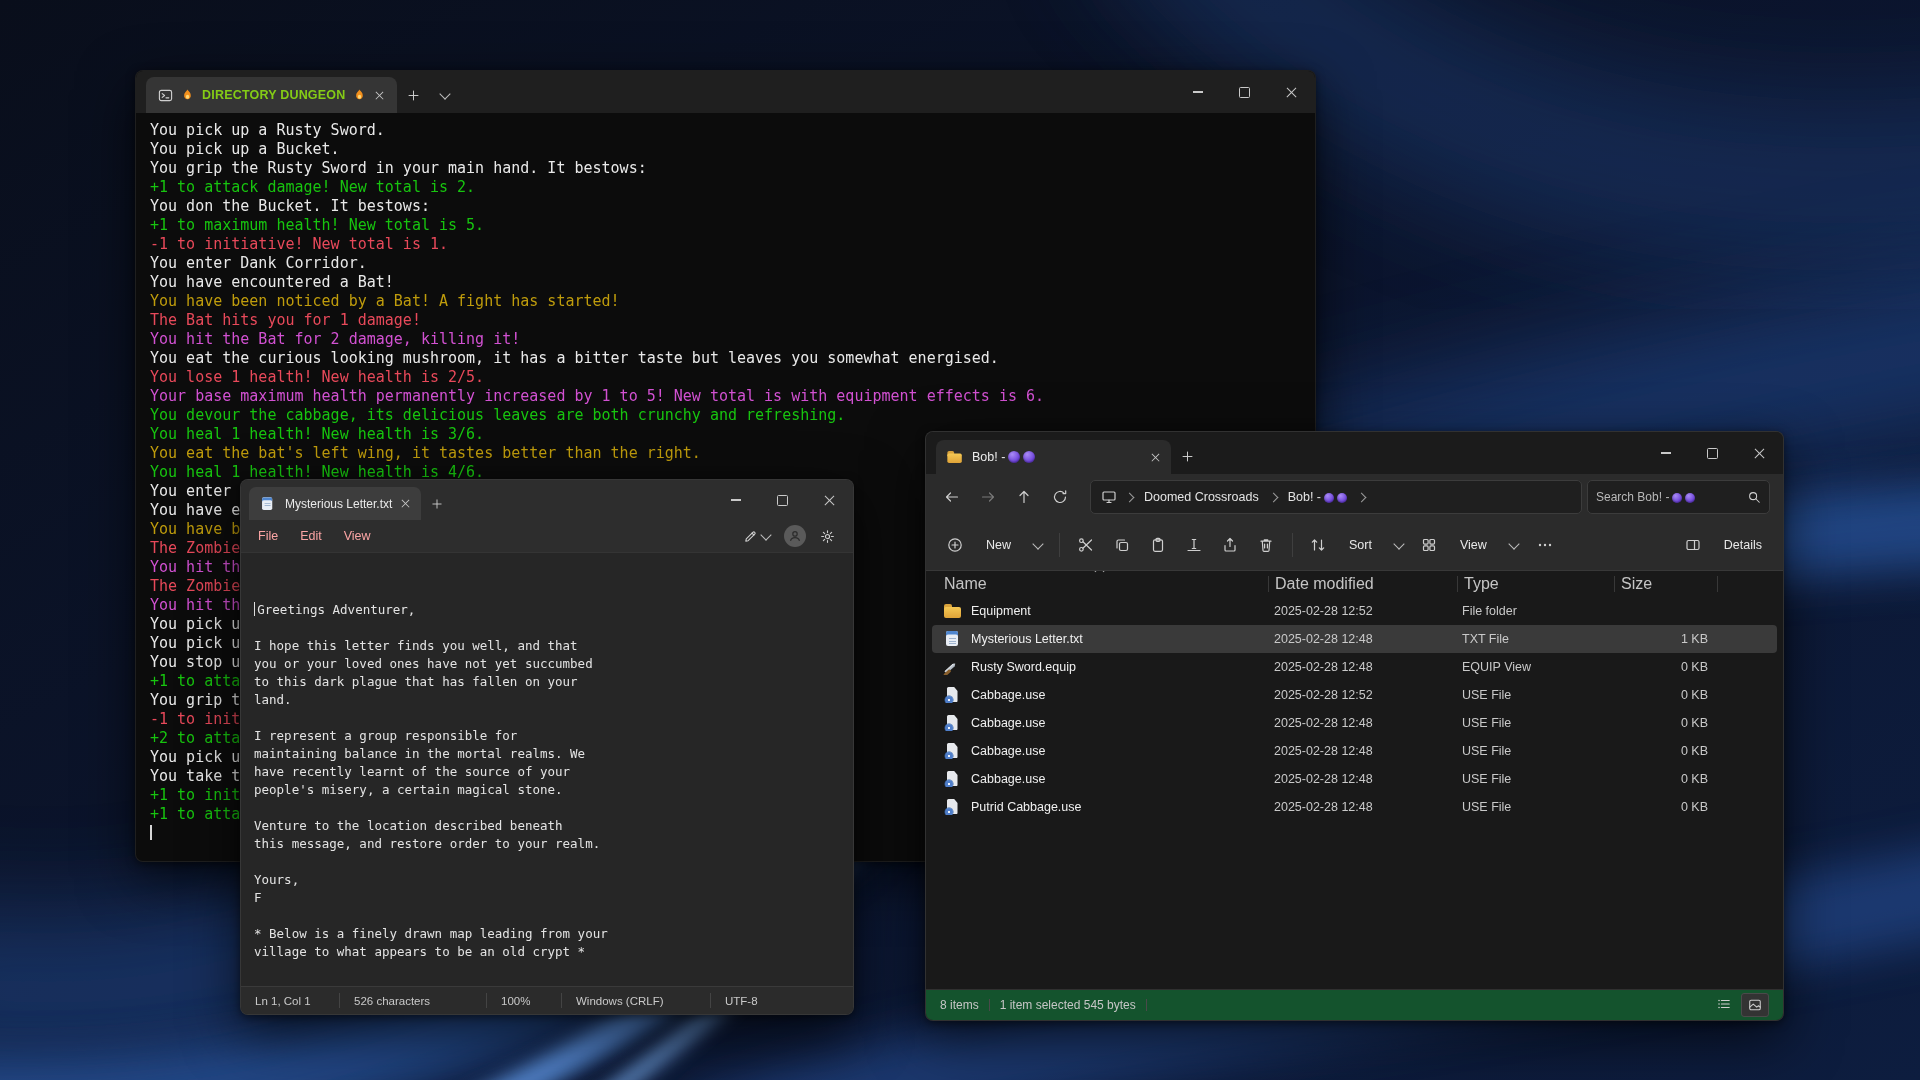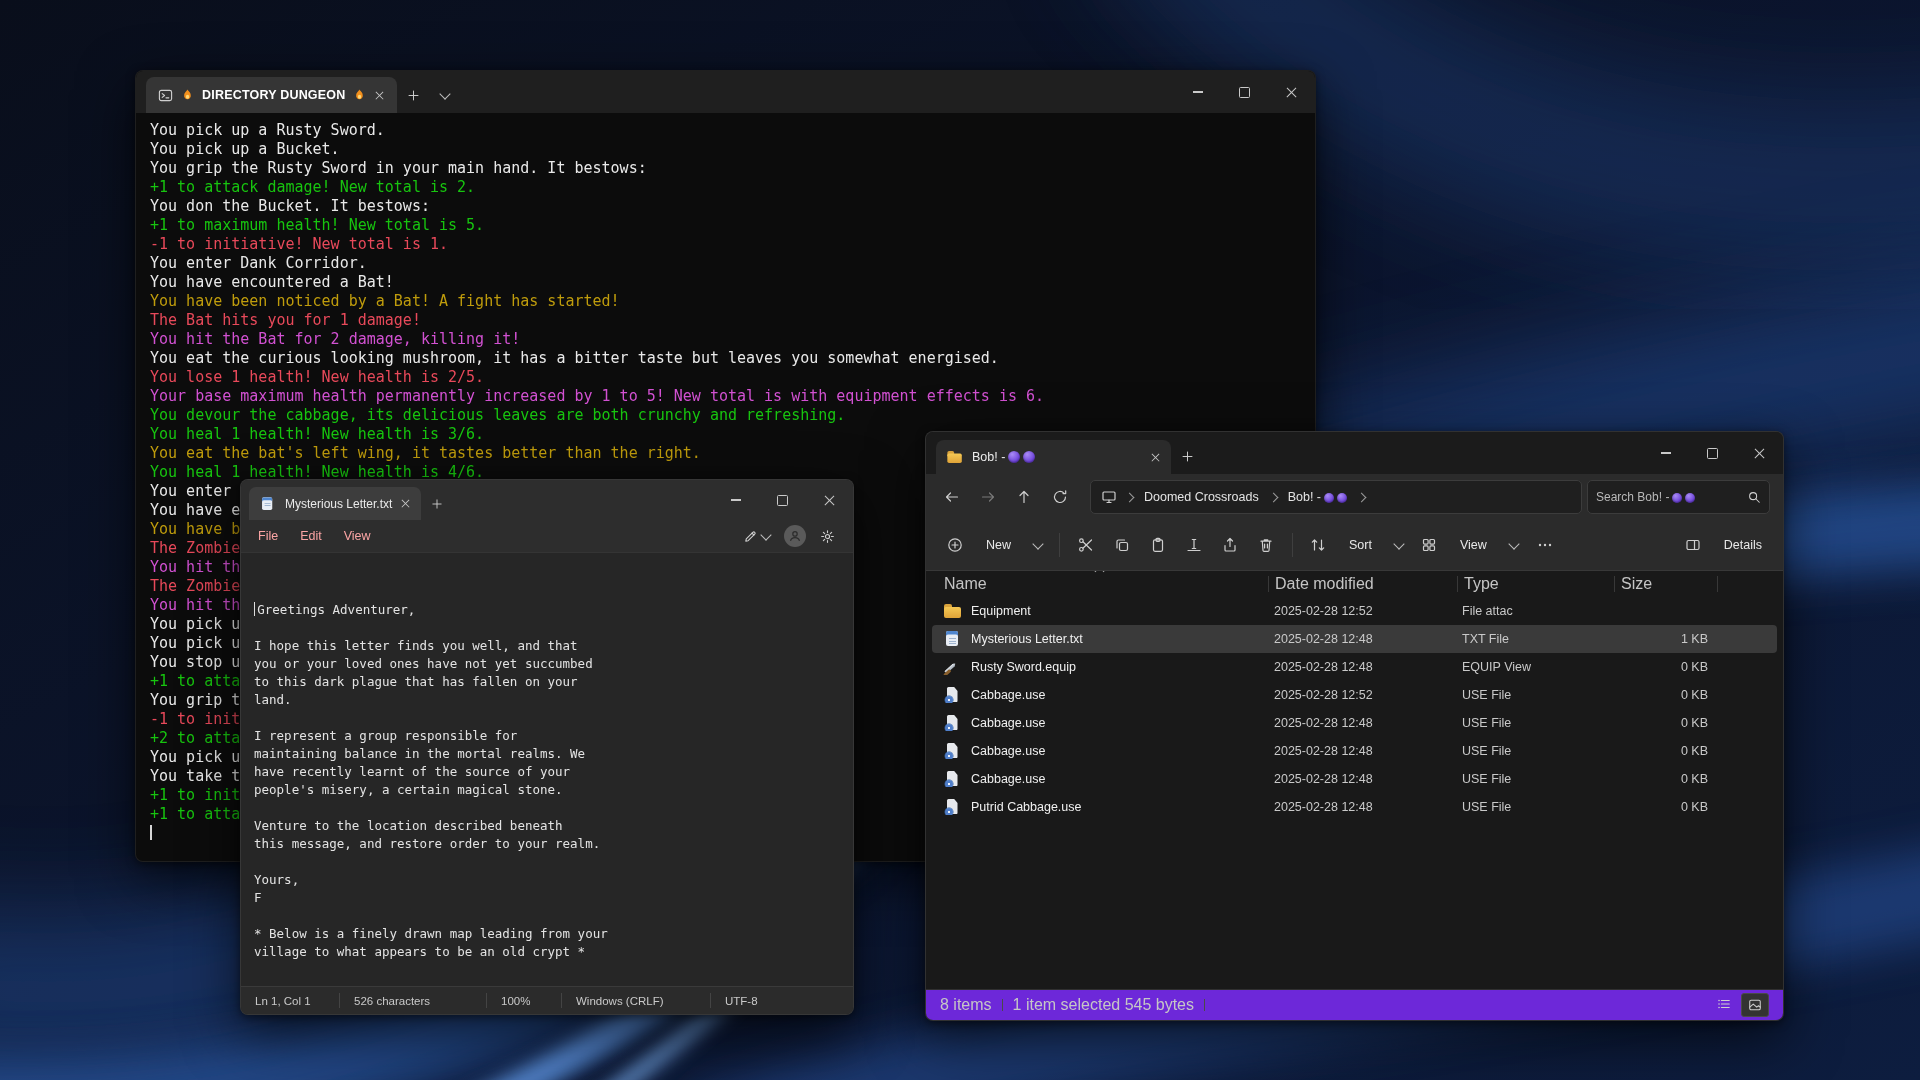--- a/index.html
+++ b/index.html
@@ -31,21 +31,21 @@
     background:radial-gradient(circle at 50% 50%, #eef4ff 0 1.3px, #4f7ec9 1.4px);box-shadow:0 0 0 .5px #31619f;}
   .fic.sword::before{content:"";position:absolute;left:1px;top:11px;width:13.5px;height:3.6px;background:linear-gradient(#e8ecf1,#929da9);transform:rotate(-42deg);transform-origin:1px 50%;clip-path:polygon(0 0,82% 0,100% 50%,82% 100%,0 100%);}
   .fic.sword::after{content:"";position:absolute;left:2.4px;top:9.8px;width:3px;height:7.5px;background:#8a5f2b;transform:rotate(48deg);border-radius:1px;}
   .demoji{display:inline-block;width:12px;height:12px;border-radius:50%;vertical-align:-2px;margin-left:3px;
     background:radial-gradient(circle at 35% 28%, #a98bf5, #6a3fd8 70%, #4f2aa8);box-shadow:inset 0 -1px 2px rgba(0,0,0,.35);}
   .demoji.sm{width:10px;height:10px;}
   
   #terminal{left:135px;top:70px;width:1179px;height:790px;background:#0c0c0c;z-index:1;}
   .term-titlebar{height:42px;background:#1f1f1f;display:flex;align-items:flex-end;}
   .term-tab{margin-left:10px;height:36px;display:flex;align-items:center;padding:0 12px;gap:8px;
-    background:#353535;border-radius:8px 8px 0 0;color:#ffffff;font-size:12.5px;font-weight:700;letter-spacing:.2px;}
+    background:#353535;border-radius:8px 8px 0 0;color:#84cc16;font-size:12.5px;font-weight:700;letter-spacing:.2px;}
   .tabbtn{height:36px;width:32px;display:flex;align-items:center;justify-content:center;color:#c9c9c9;}
   .term-caps{margin-left:auto;height:42px;display:flex;align-self:flex-start;}
   .term-body{padding:8px 14px;font-family:"DejaVu Sans Mono",monospace;font-size:15px;line-height:19px;white-space:pre;}
   .tline{height:19px;}
   .tcursor{display:inline-block;width:2px;height:15px;background:#d6d6d6;vertical-align:-2px;}
   
   #notepad{left:240px;top:479px;width:612px;height:534px;background:#262626;z-index:3;}
   .np-titlebar{height:40px;background:#2d2d2d;display:flex;align-items:flex-end;}
   .np-tab{margin-left:8px;height:33px;display:flex;align-items:center;gap:8px;padding:0 10px;background:#3d3d3d;border-radius:7px 7px 0 0;color:#eaeaea;font-size:12px;}
   .np-caps{margin-left:auto;height:40px;display:flex;align-self:flex-start;}
@@ -88,22 +88,22 @@
   .hcell.name{width:324px;position:relative;}
   .hcell.date{width:182px;} .hcell.type{width:150px;} .hcell.size{width:96px;text-align:center;}
   .sortcaret{position:absolute;left:158px;top:-8px;width:6px;height:6px;border-left:1.3px solid #b0b0b0;border-top:1.3px solid #b0b0b0;transform:rotate(45deg);}
   .frow{height:28px;display:flex;align-items:center;margin:0 6px;padding-left:6px;border-radius:4px;color:#dedede;font-size:12.5px;}
   .frow.selected{background:#3a3a3a;color:#fff;}
   .cell{overflow:hidden;white-space:nowrap;}
   .cell.name{width:324px;display:flex;align-items:center;padding-left:6px;color:#f0f0f0;}
   .cell.date{width:182px;color:#c9c9c9;padding-left:6px;}
   .cell.type{width:150px;color:#c9c9c9;padding-left:6px;}
   .cell.size{width:96px;color:#c9c9c9;text-align:right;padding-right:10px;}
-  .ex-status{height:30px;background:#6d28d9;border-top:1px solid #303030;display:flex;align-items:center;
-    font-size:16px;color:#c6c6c6;padding:0 14px;flex:none;}
+  .ex-status{height:30px;background:#14532d;border-top:1px solid #303030;display:flex;align-items:center;
+    font-size:12px;color:#c6c6c6;padding:0 14px;flex:none;}
   .st-div{width:1px;height:12px;background:#4a4a4a;margin:0 10px;}
   .view-toggles{margin-left:auto;display:flex;gap:4px;}
   .vtoggle{width:26px;height:22px;display:flex;align-items:center;justify-content:center;border-radius:3px;}
   .vtoggle.active{background:#333;border:1px solid #4a4a4a;}
 </style>
 </head>
 <body>
 
 <svg class="wallpaper" width="1920" height="1080" viewBox="0 0 1920 1080" preserveAspectRatio="none">
   <defs>
@@ -334,21 +334,21 @@
           <span>Size</span>
         </div>
     </div>
     <div>
         <div class="frow">
           <span class="cell name">
             <span class="fic folder"></span>
             <span class="fname">Equipment</span>
           </span>
           <span class="cell date">2025-02-28 12:52</span>
-          <span class="cell type">File attac</span>
+          <span class="cell type">File folder</span>
           <span class="cell size"></span>
         </div>
         <div class="frow selected">
           <span class="cell name">
             <span class="fic txt"></span>
             <span class="fname">Mysterious Letter.txt</span>
           </span>
           <span class="cell date">2025-02-28 12:48</span>
           <span class="cell type">TXT File</span>
           <span class="cell size">1 KB</span>

